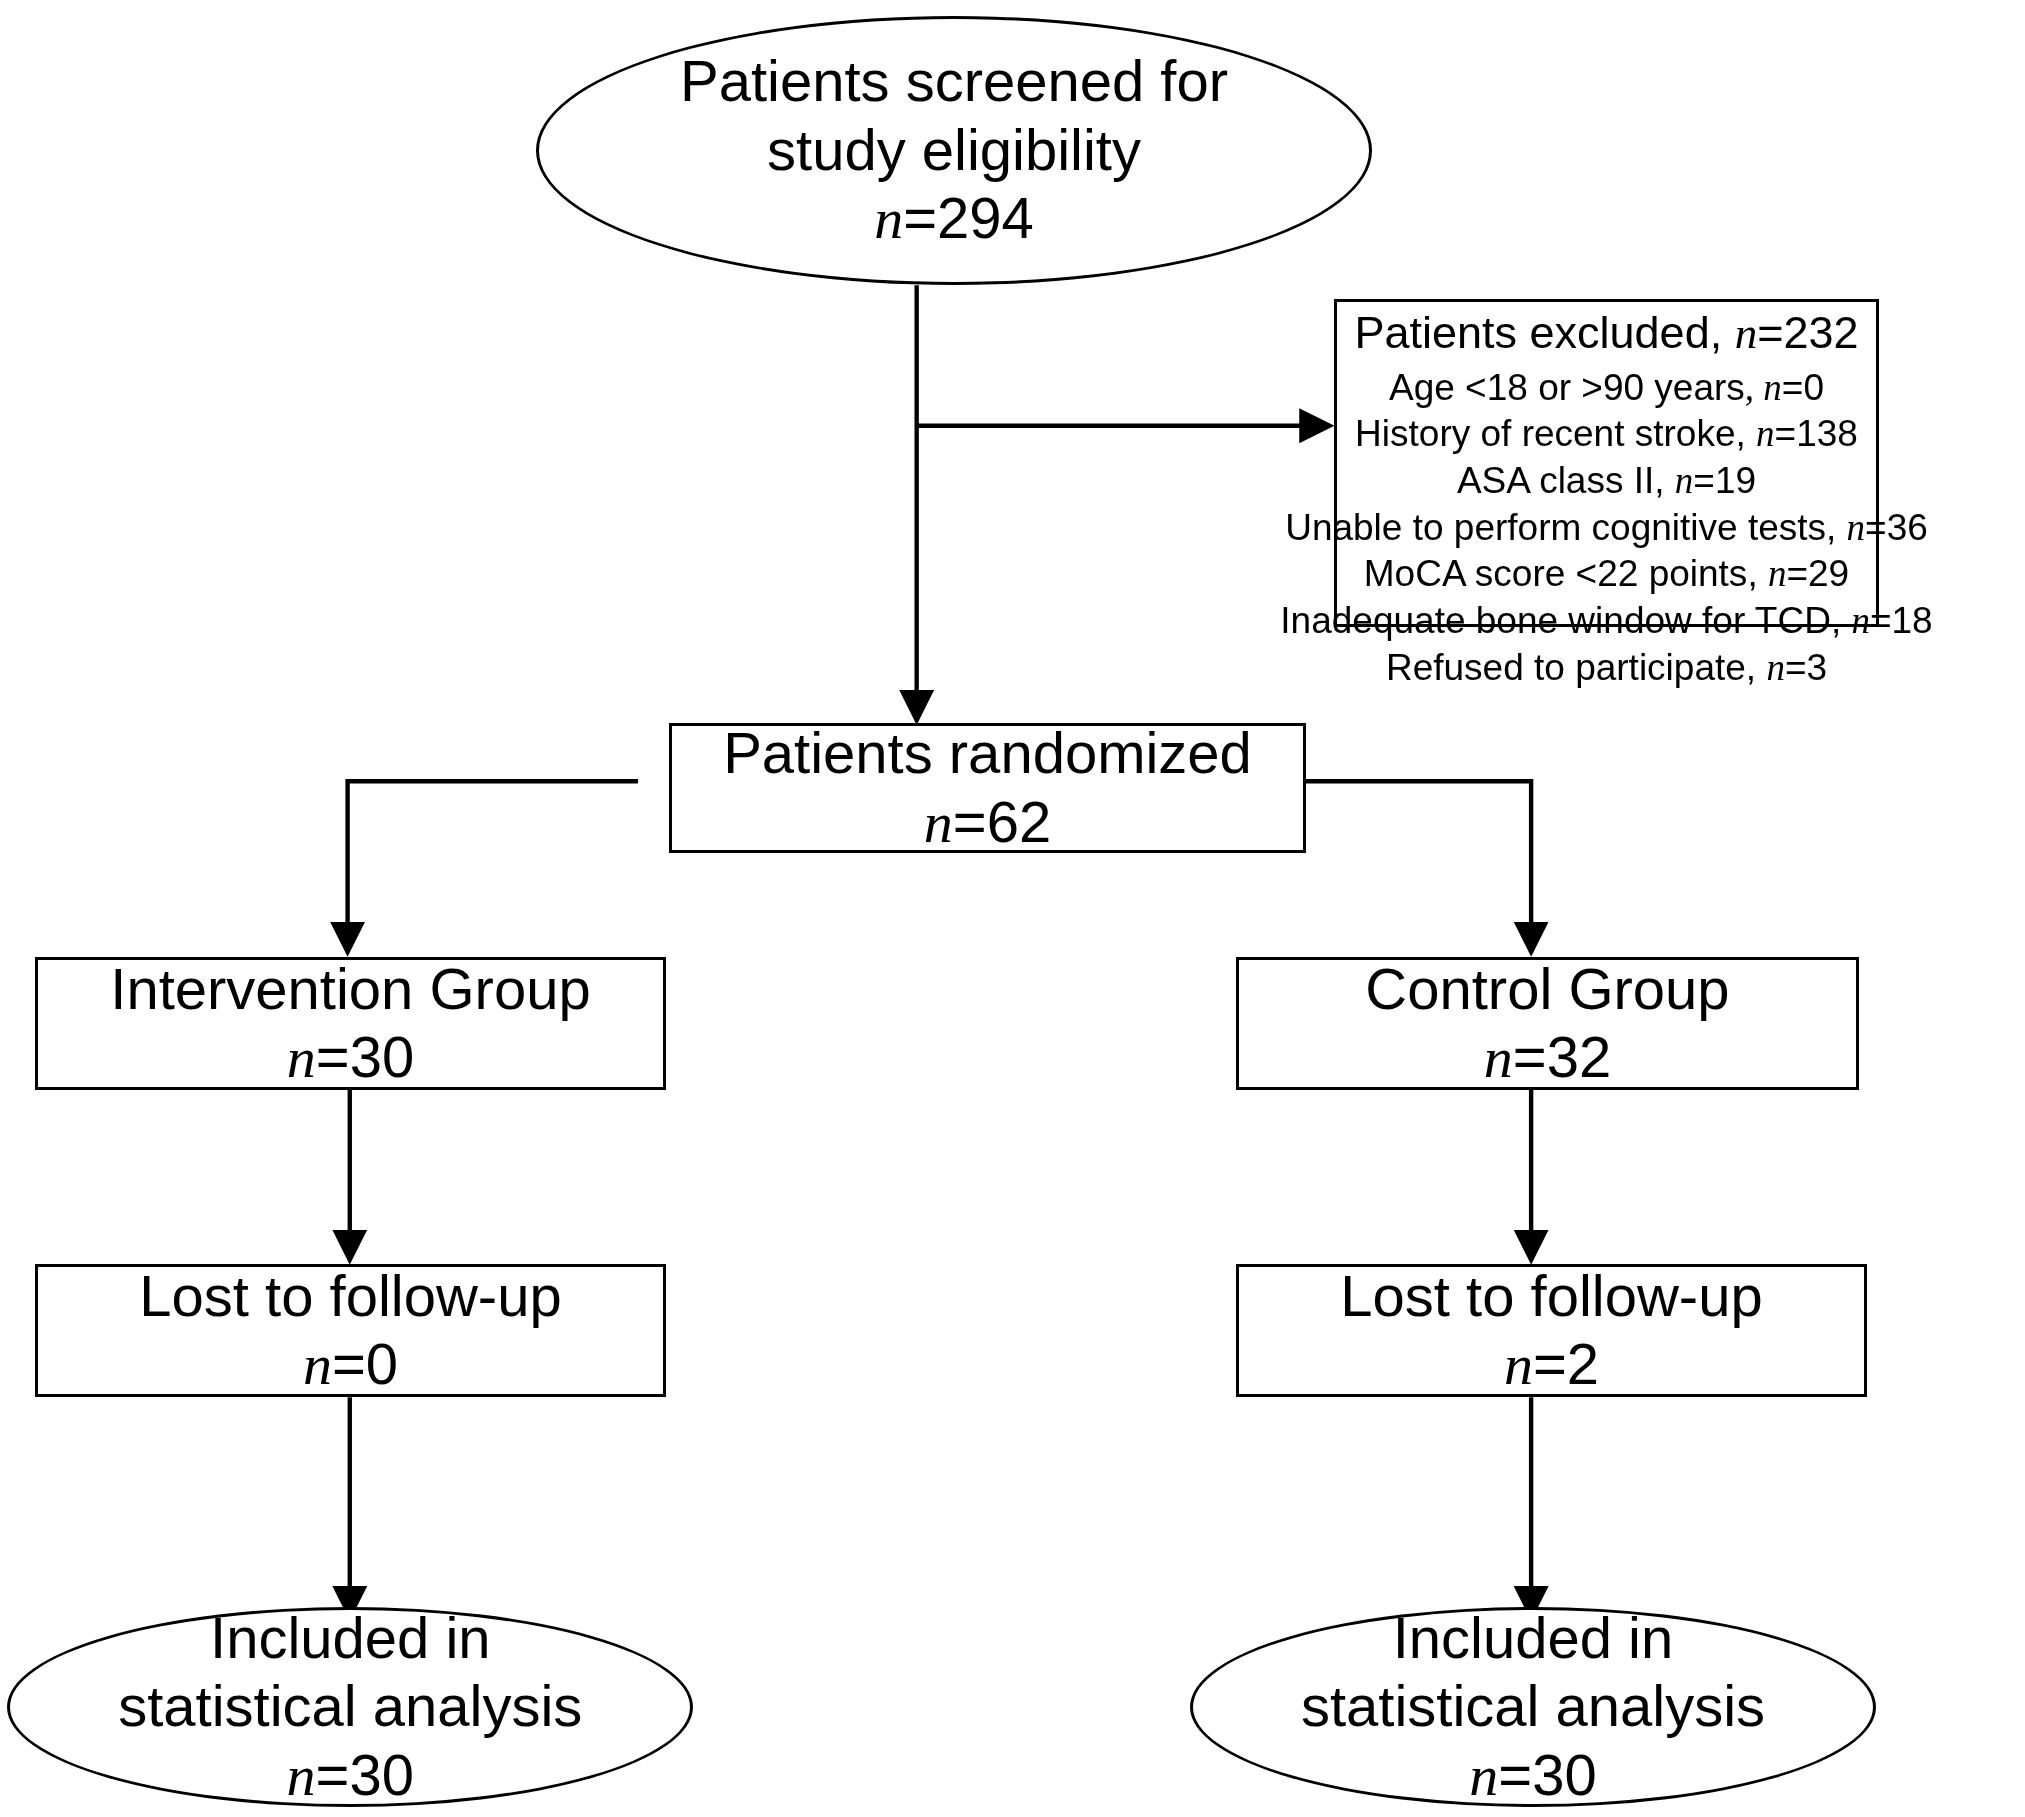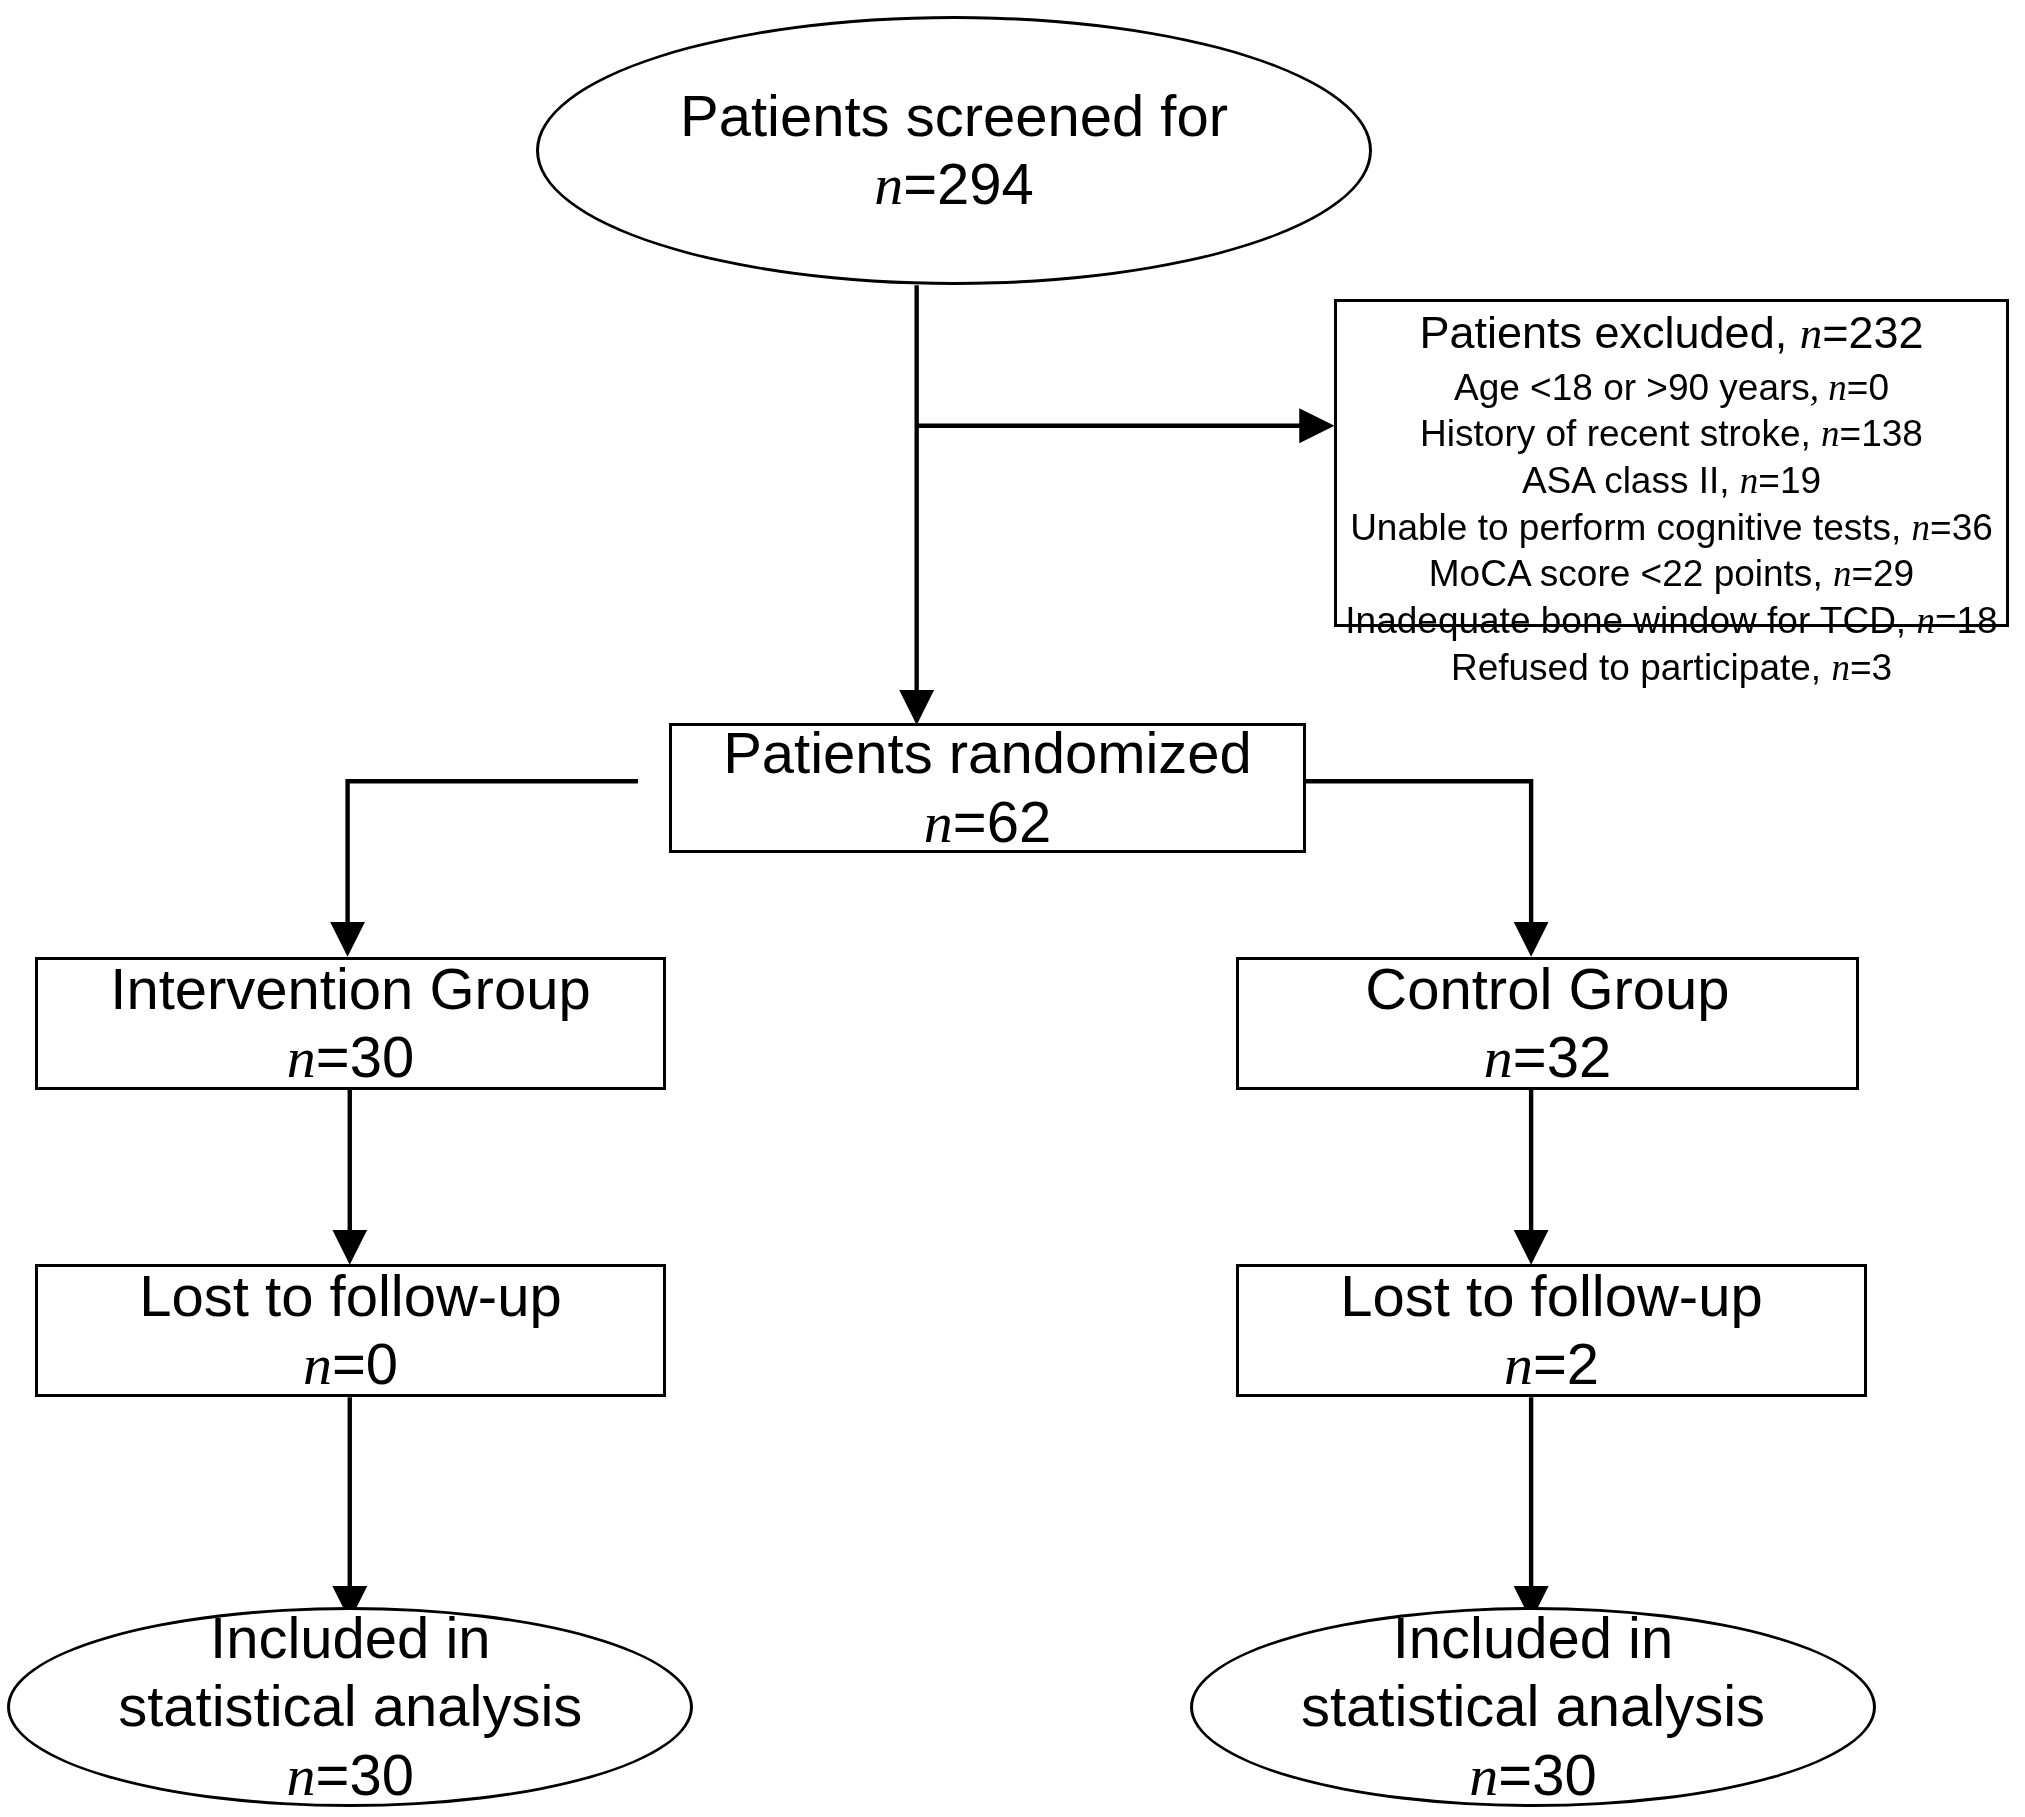--- a/index.html
+++ b/index.html
@@ -49,21 +49,21 @@
   }
   .t-big     { font-size: 58px; }
   .t-listhdr { font-size: 45px; }
   .t-list    { font-size: 37px; line-height: 1.26; }
   em.n {
     font-style: italic;
     font-family: "Liberation Serif", "DejaVu Serif", serif;
   }
   
   #screened-ellipse   { left: 536px;  top: 16px;   width: 836px; height: 269px; }
-  #excluded-box       { left: 1334px; top: 299px;  width: 675px;  height: 328px; padding: 4.4px 7.3px; justify-content: flex-start; }
+  #excluded-box       { left: 1334px; top: 299px;  width: 545px;  height: 328px; padding: 4.4px 7.3px; justify-content: flex-start; }
   #excluded-box .t-listhdr { margin-bottom: 4.4px; }
   #randomized-box     { left: 669px;  top: 723px;  width: 637px;  height: 130px; }
   #intervention-box   { left: 35px;   top: 957px; width: 631px;  height: 133px; }
   #control-box        { left: 1236px; top: 957px; width: 623px;  height: 133px; }
   #ltf-left-box       { left: 35px;   top: 1264px; width: 631px;  height: 133px; }
   #ltf-right-box      { left: 1236px; top: 1264px; width: 631px;  height: 133px; }
   #analysis-left      { left: 7.3px;   top: 1607px; width: 686px;  height: 200px; }
   #analysis-right     { left: 1190px; top: 1607px; width: 686px;  height: 200px; }
 </style>
 </head>
@@ -90,20 +90,21 @@
 
     <line x1="2093" y1="1490" x2="2093" y2="1723" stroke="#000000" stroke-width="6" marker-end="url(#arrow)"></line>
 
     <line x1="478" y1="1910" x2="478" y2="2210" stroke="#000000" stroke-width="6" marker-end="url(#arrow)"></line>
 
     <line x1="2093" y1="1910" x2="2093" y2="2210" stroke="#000000" stroke-width="6" marker-end="url(#arrow)"></line>
   </svg>
 
   <div class="node ellipse" id="screened-ellipse">
     <span class="line t-big">Patients screened for</span>
+    <span class="line t-big">study eligibility</span>
     <span class="line t-big"><em class="n">n</em><span>=294</span></span>
   </div>
 
   <div class="node box" id="excluded-box">
     <span class="line t-listhdr"><span>Patients excluded, </span><em class="n">n</em><span>=232</span></span>
 
     <span class="line t-list"><span>Age &lt;18 or &gt;90 years</span><em class="n">, </em><em class="n">n</em><span>=0</span></span>
 
     <span class="line t-list"><span>History of recent stroke</span><span>, </span><em class="n">n</em><span>=138</span></span>
 

